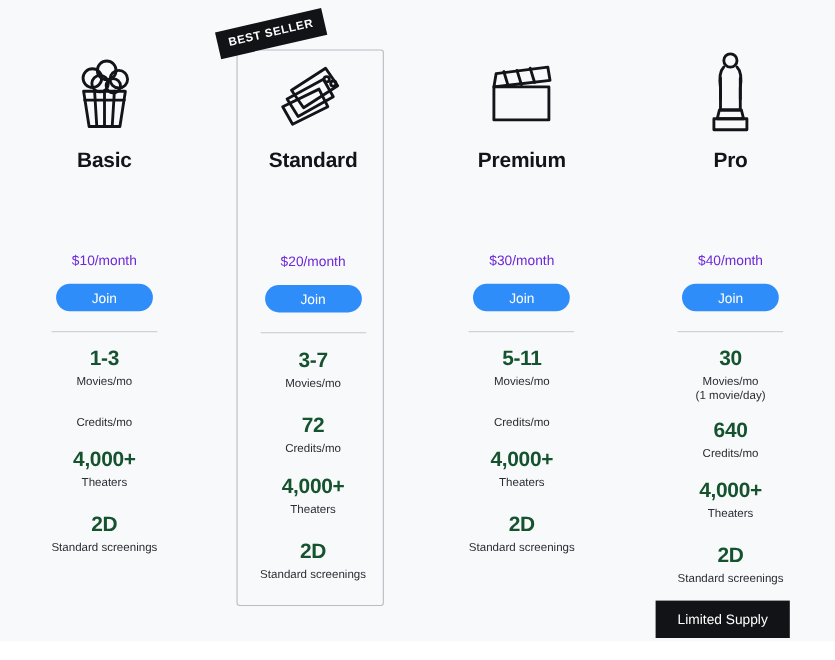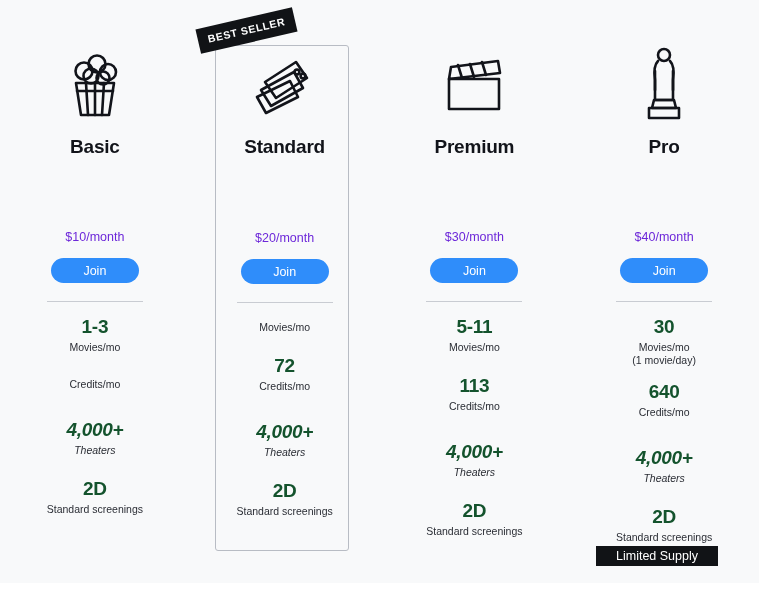--- a/index.html
+++ b/index.html
@@ -122,21 +122,21 @@
     letter-spacing: -0.3px;
   }
   .feature-label {
     font-size: 10.5px;
     color: #2a2d34;
     margin-top: 3px;
     line-height: 13px;
   }
   .f1 { margin-top: 14px; }
   .f2 { margin-top: 21px; }
-  .f3 { margin-top: 28px; font-style: italic; }
+  .f3 { margin-top: 17px; }
   .f4 { margin-top: 21px; }
   .shifted .f1 { margin-top: 15px; }
   .badge-best-seller {
     position: absolute;
     left: 7px;
     top: 18px;
     z-index: 5;
     background: #111316;
     color: #ffffff;
     font-size: 10.5px;
@@ -145,21 +145,21 @@
     padding: 6px 10px 7px 10px;
     transform: rotate(-13deg);
     white-space: nowrap;
   }
   .limited-supply {
     position: absolute;
     z-index: 5;
     left: 596px;
     top: 546px;
     width: 122px;
-    height: 20px;
+    height: 34px;
     background: #111316;
     color: #ffffff;
     font-size: 12.5px;
     display: flex;
     align-items: center;
     justify-content: center;
   }
   svg { display: block; }
 </style>
 </head>
@@ -221,20 +221,21 @@
             <circle cx="53" cy="22" r="2.4"></circle>
           </g>
         </svg>
       </div>
       <div class="plan-title">Standard</div>
       <div class="plan-price">$20/month</div>
       <button class="join-btn">Join</button>
       <div class="divider"></div>
 
       <div class="feature f1">
+        <div class="feature-value">3-7</div>
         <div class="feature-label">Movies/mo</div>
       </div>
       <div class="feature f2">
         <div class="feature-value">72</div>
         <div class="feature-label">Credits/mo</div>
       </div>
       <div class="feature f3">
         <div class="feature-value">4,000+</div>
         <div class="feature-label">Theaters</div>
       </div>
@@ -259,21 +260,20 @@
       <div class="plan-title">Premium</div>
       <div class="plan-price">$30/month</div>
       <button class="join-btn">Join</button>
       <div class="divider"></div>
 
       <div class="feature f1">
         <div class="feature-value">5-11</div>
         <div class="feature-label">Movies/mo</div>
       </div>
       <div class="feature f2">
-        <div class="feature-value">113</div>
         <div class="feature-label">Credits/mo</div>
       </div>
       <div class="feature f3">
         <div class="feature-value">4,000+</div>
         <div class="feature-label">Theaters</div>
       </div>
       <div class="feature f4">
         <div class="feature-value">2D</div>
         <div class="feature-label">Standard screenings</div>
       </div>

